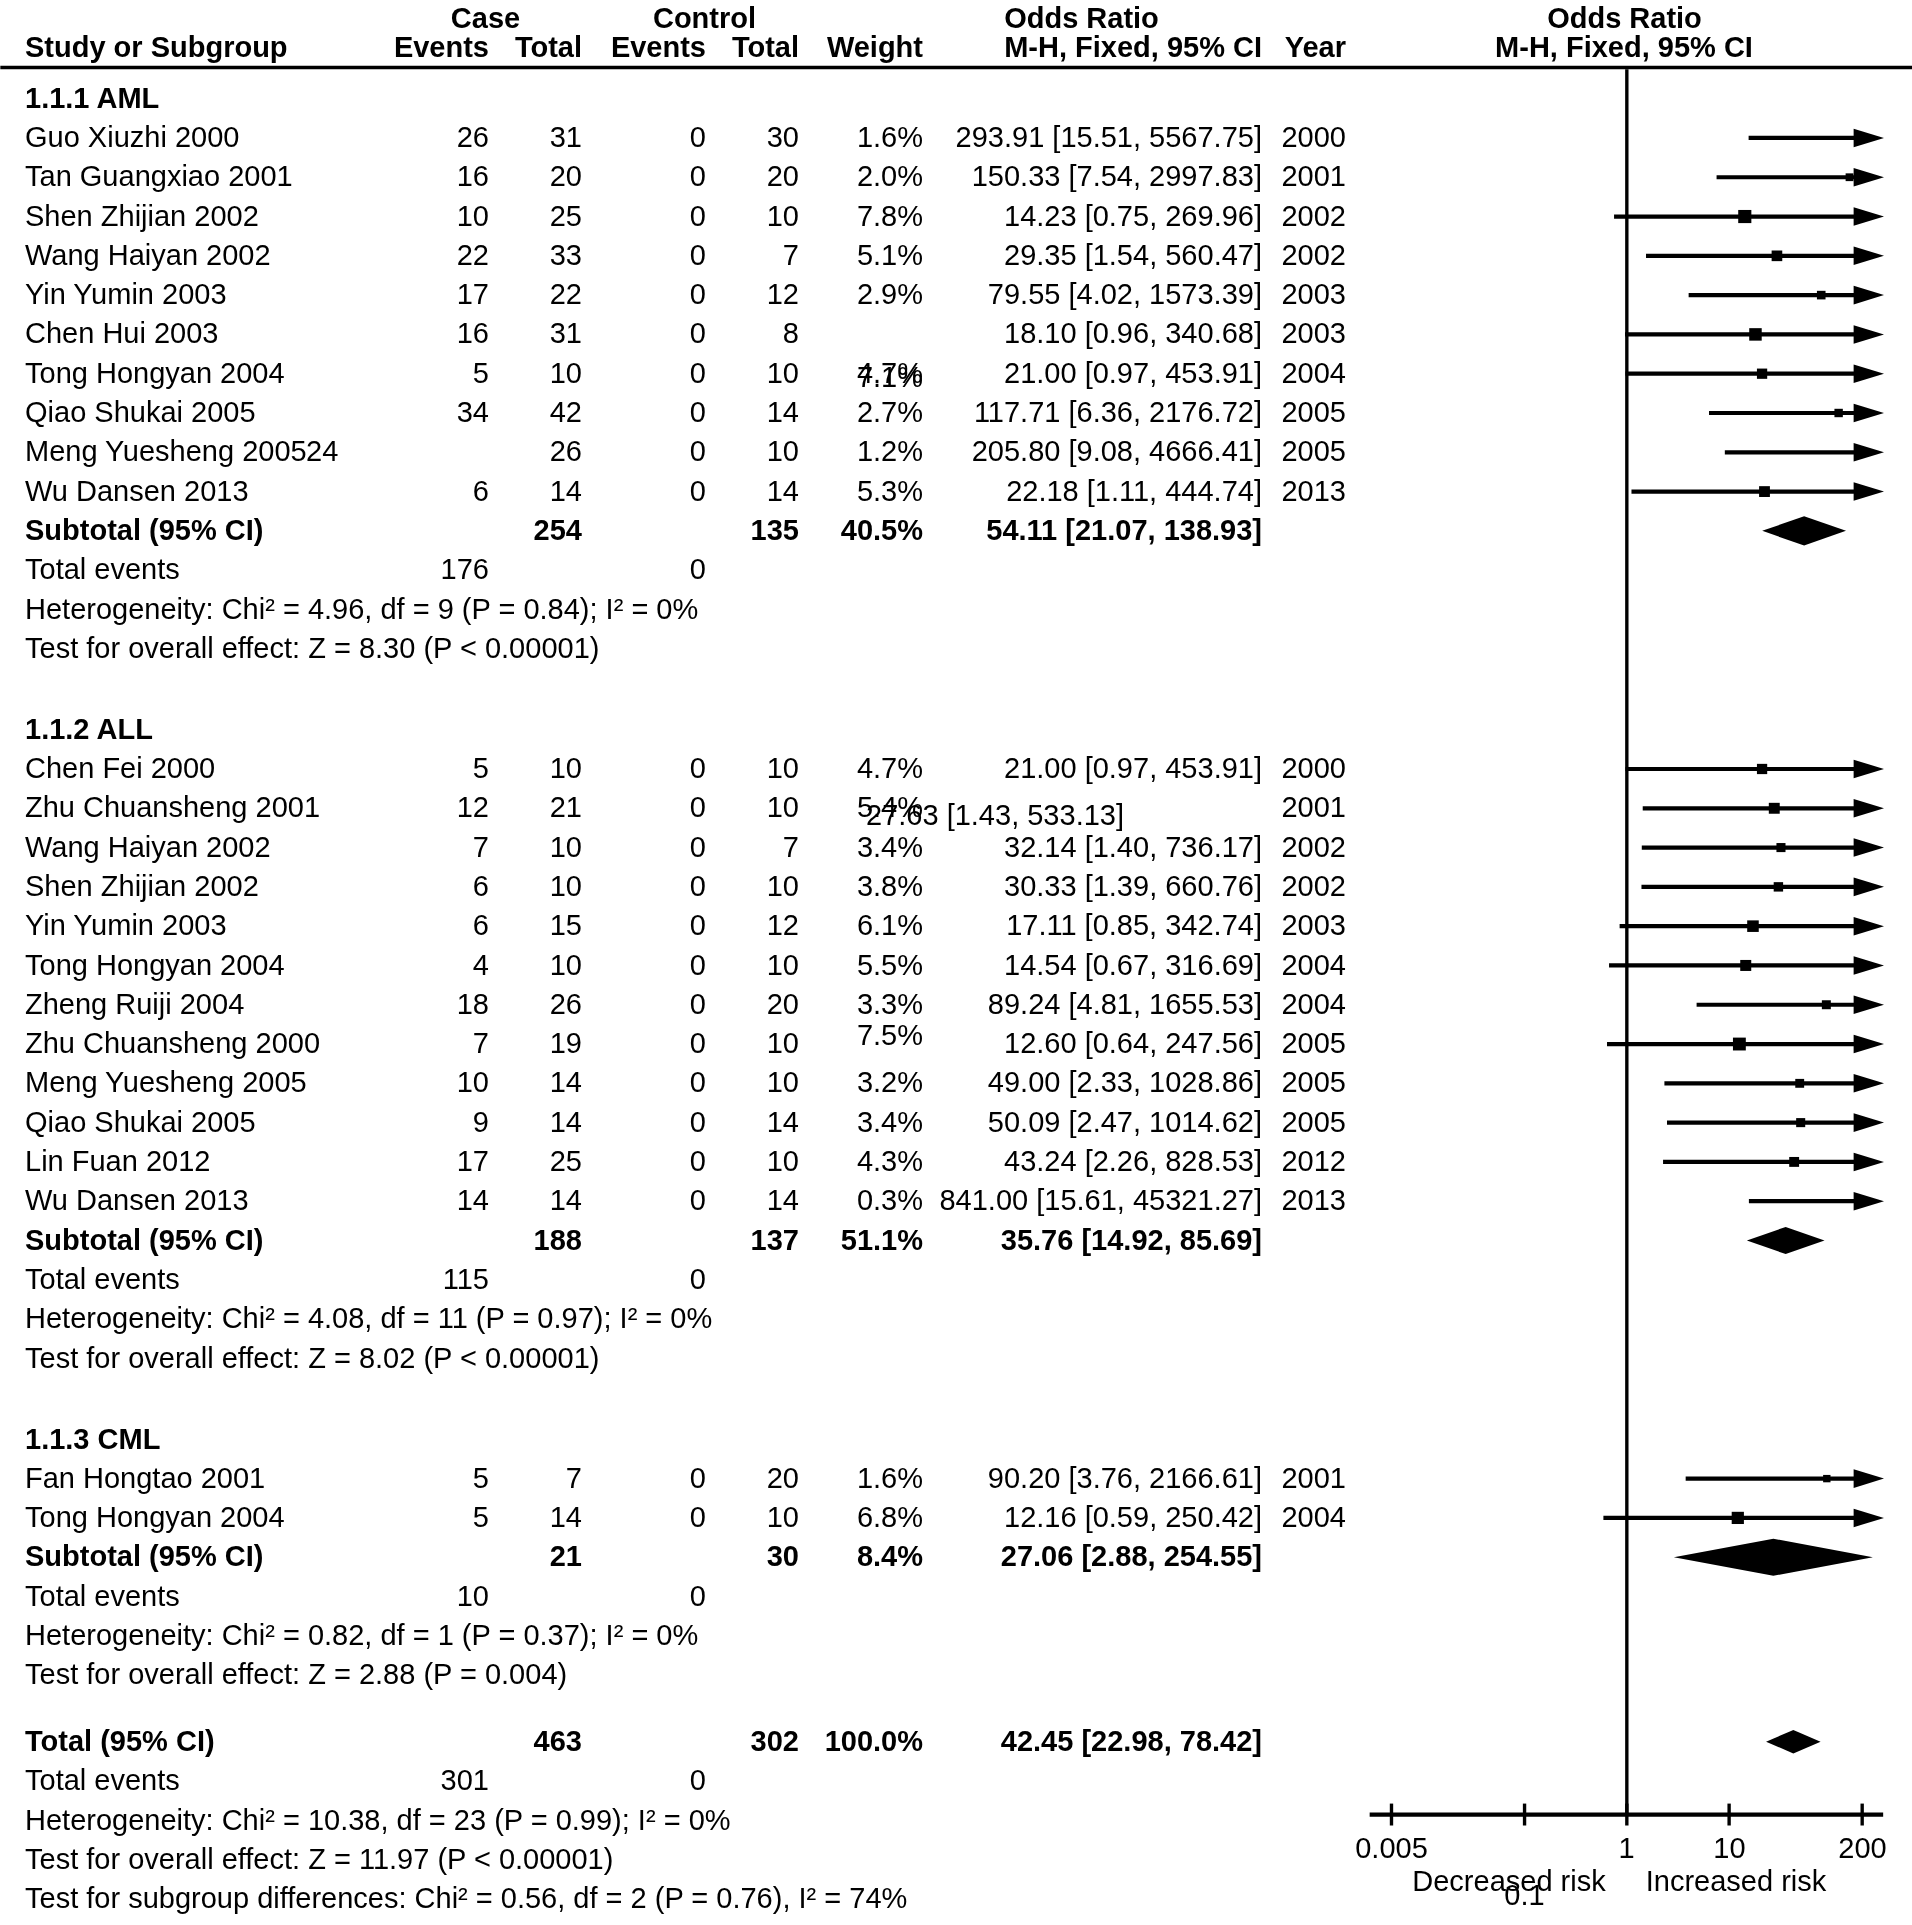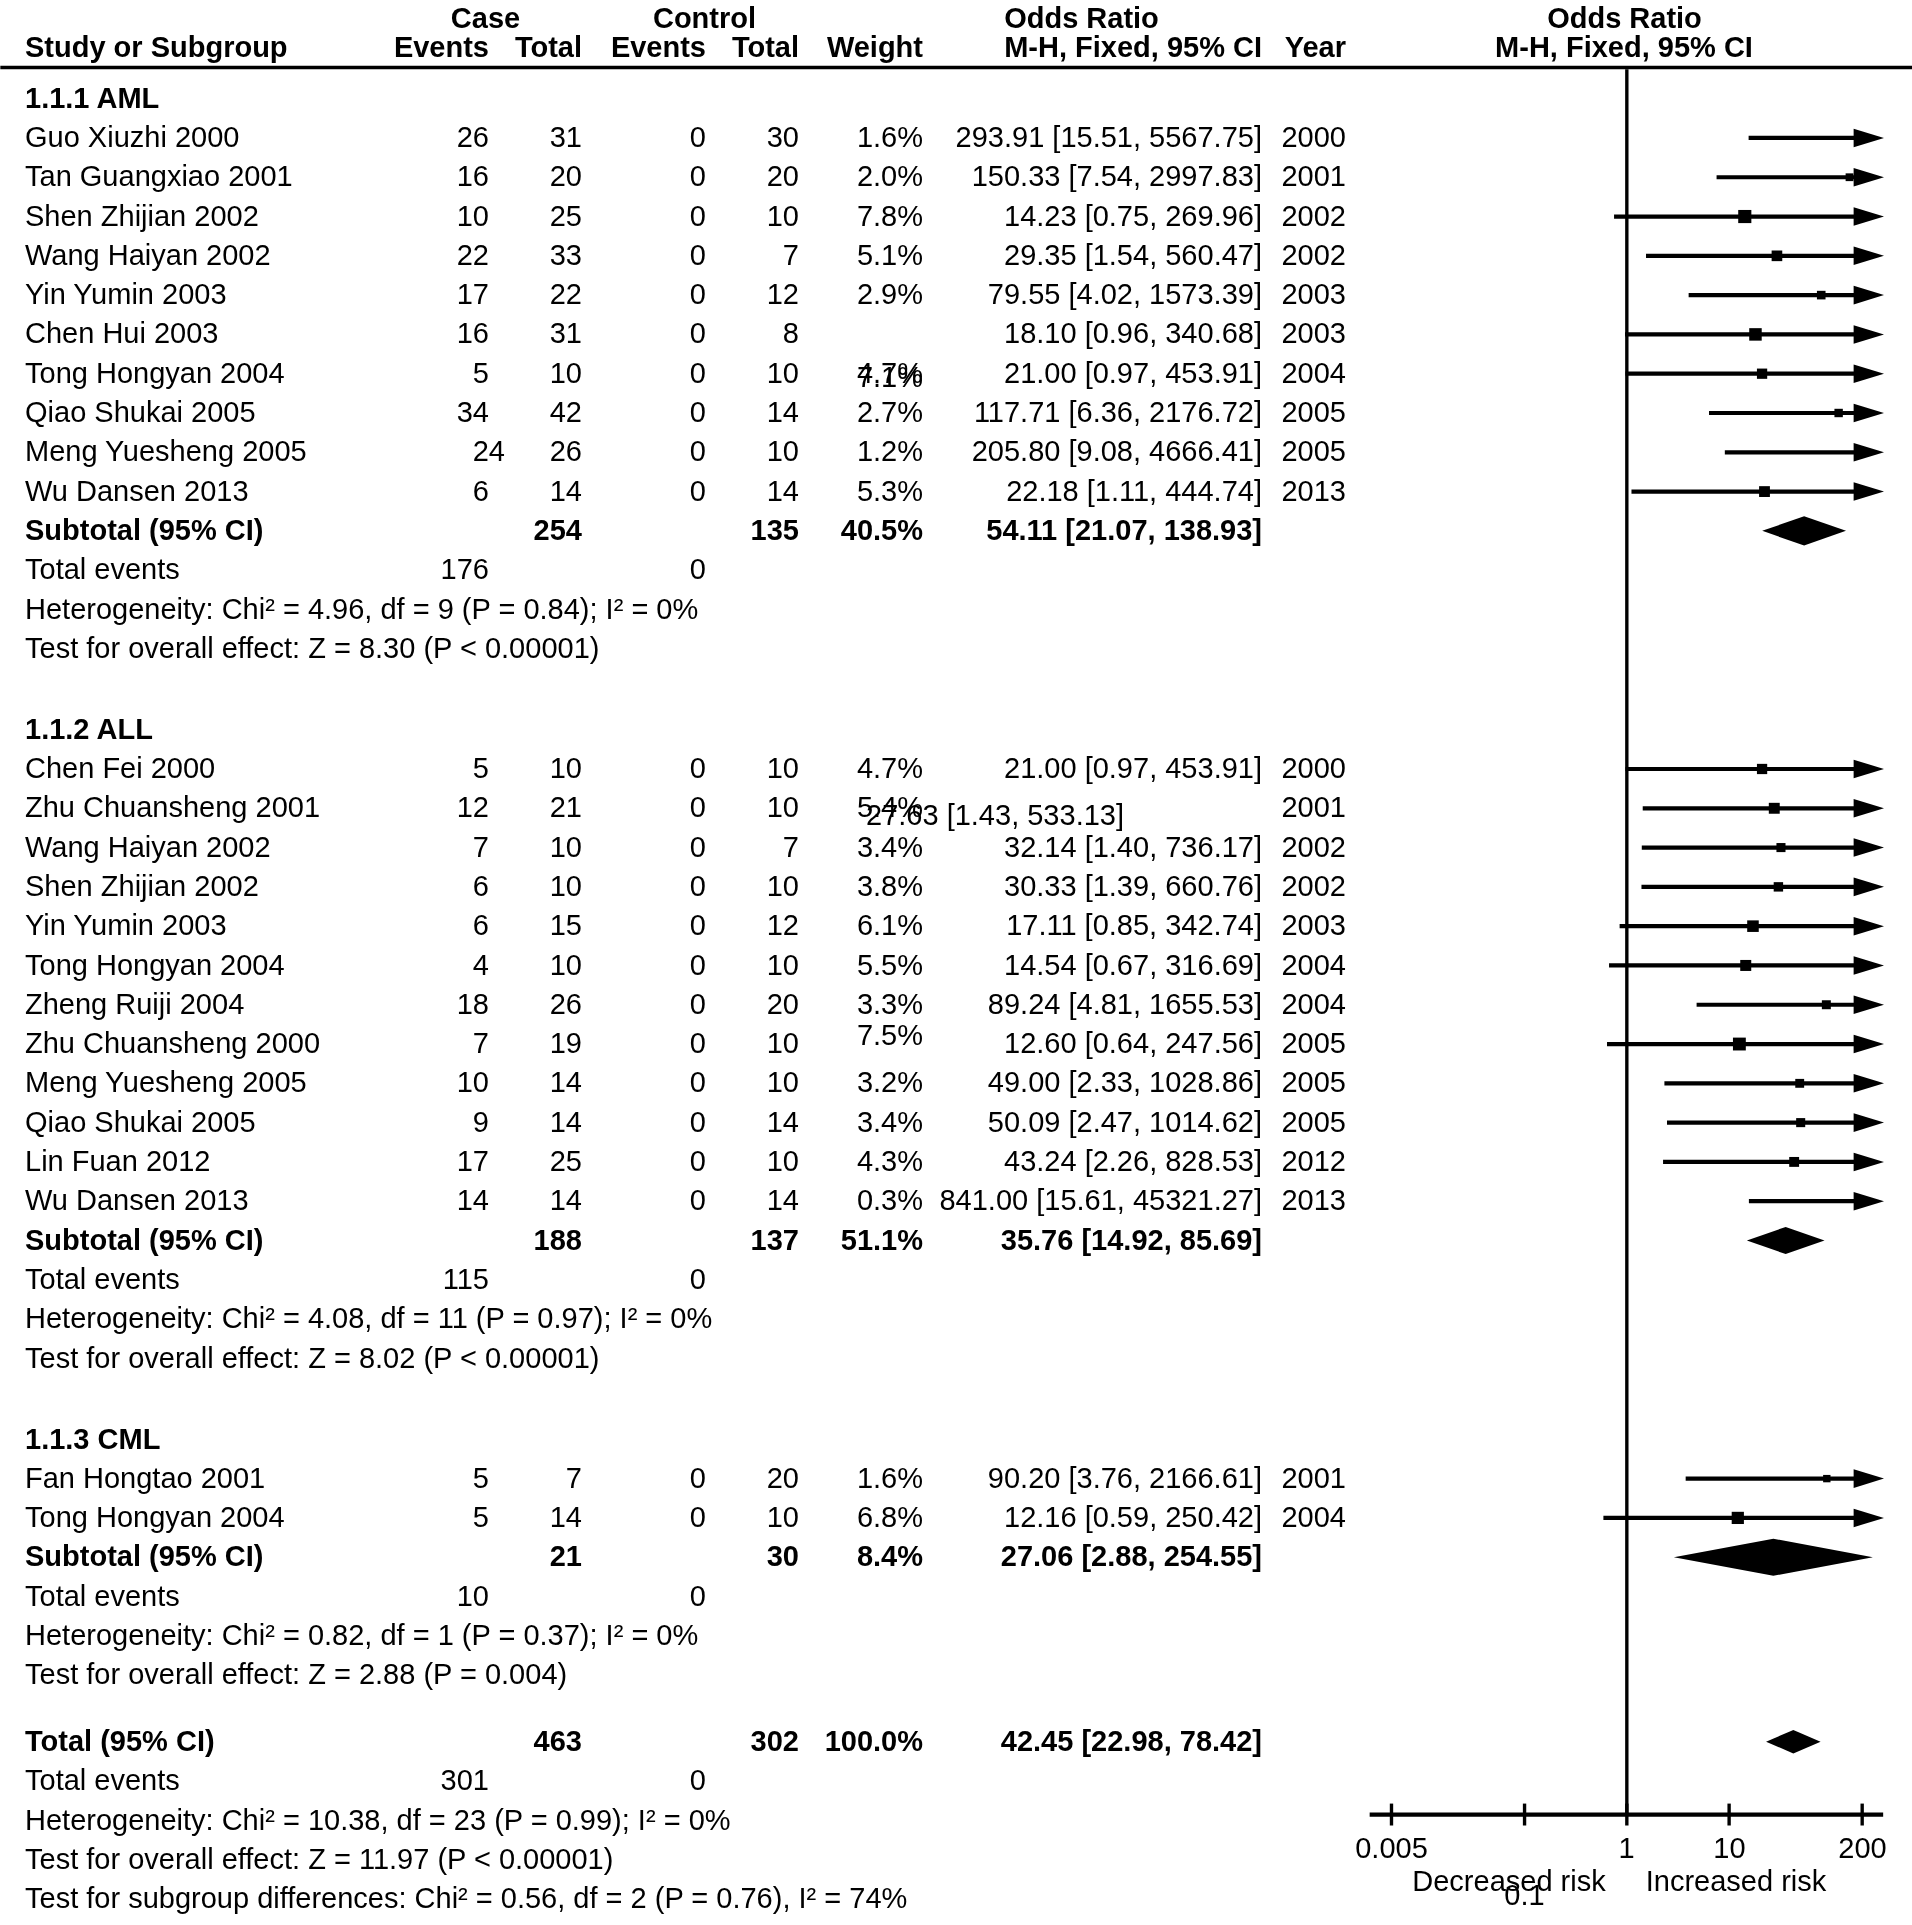--- a/index.html
+++ b/index.html
@@ -179,21 +179,21 @@
     <div class="cell" style="left: 1245px; width: 101px; text-align: right; top: 374px;">2004</div>
     <div class="cell" style="left: 25px; top: 413px;">Qiao Shukai 2005</div>
     <div class="cell" style="left: 320px; width: 169px; text-align: right; top: 413px;">34</div>
     <div class="cell" style="left: 413px; width: 169px; text-align: right; top: 413px;">42</div>
     <div class="cell" style="left: 537px; width: 169px; text-align: right; top: 413px;">0</div>
     <div class="cell" style="left: 630px; width: 169px; text-align: right; top: 413px;">14</div>
     <div class="cell" style="left: 754px; width: 169px; text-align: right; top: 413px;">2.7%</div>
     <div class="cell" style="left: 866px; width: 396px; text-align: right; top: 413px;">117.71 [6.36, 2176.72]</div>
     <div class="cell" style="left: 1245px; width: 101px; text-align: right; top: 413px;">2005</div>
     <div class="cell" style="left: 25px; top: 452px;">Meng Yuesheng 2005</div>
-    <div class="cell" style="left: 336px; width: 169px; text-align: right; top: 452px;">24</div>
+    <div class="cell" style="left: 306px; width: 169px; text-align: left; top: 452px;">24</div>
     <div class="cell" style="left: 413px; width: 169px; text-align: right; top: 452px;">26</div>
     <div class="cell" style="left: 537px; width: 169px; text-align: right; top: 452px;">0</div>
     <div class="cell" style="left: 630px; width: 169px; text-align: right; top: 452px;">10</div>
     <div class="cell" style="left: 754px; width: 169px; text-align: right; top: 452px;">1.2%</div>
     <div class="cell" style="left: 866px; width: 396px; text-align: right; top: 452px;">205.80 [9.08, 4666.41]</div>
     <div class="cell" style="left: 1245px; width: 101px; text-align: right; top: 452px;">2005</div>
     <div class="cell" style="left: 25px; top: 492px;">Wu Dansen 2013</div>
     <div class="cell" style="left: 320px; width: 169px; text-align: right; top: 492px;">6</div>
     <div class="cell" style="left: 413px; width: 169px; text-align: right; top: 492px;">14</div>
     <div class="cell" style="left: 537px; width: 169px; text-align: right; top: 492px;">0</div>

